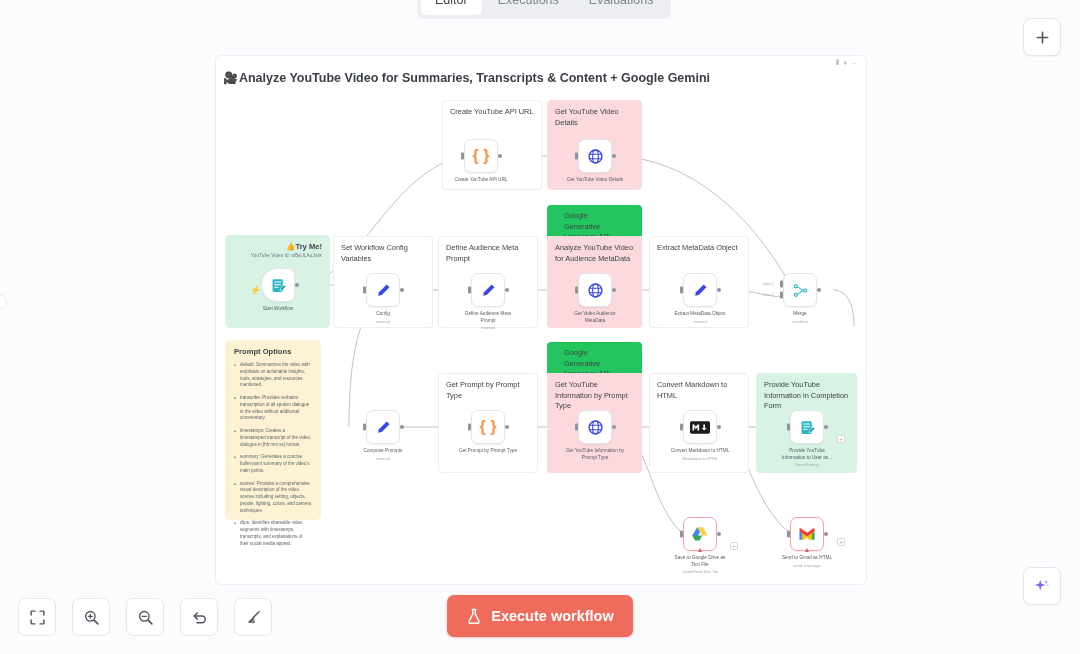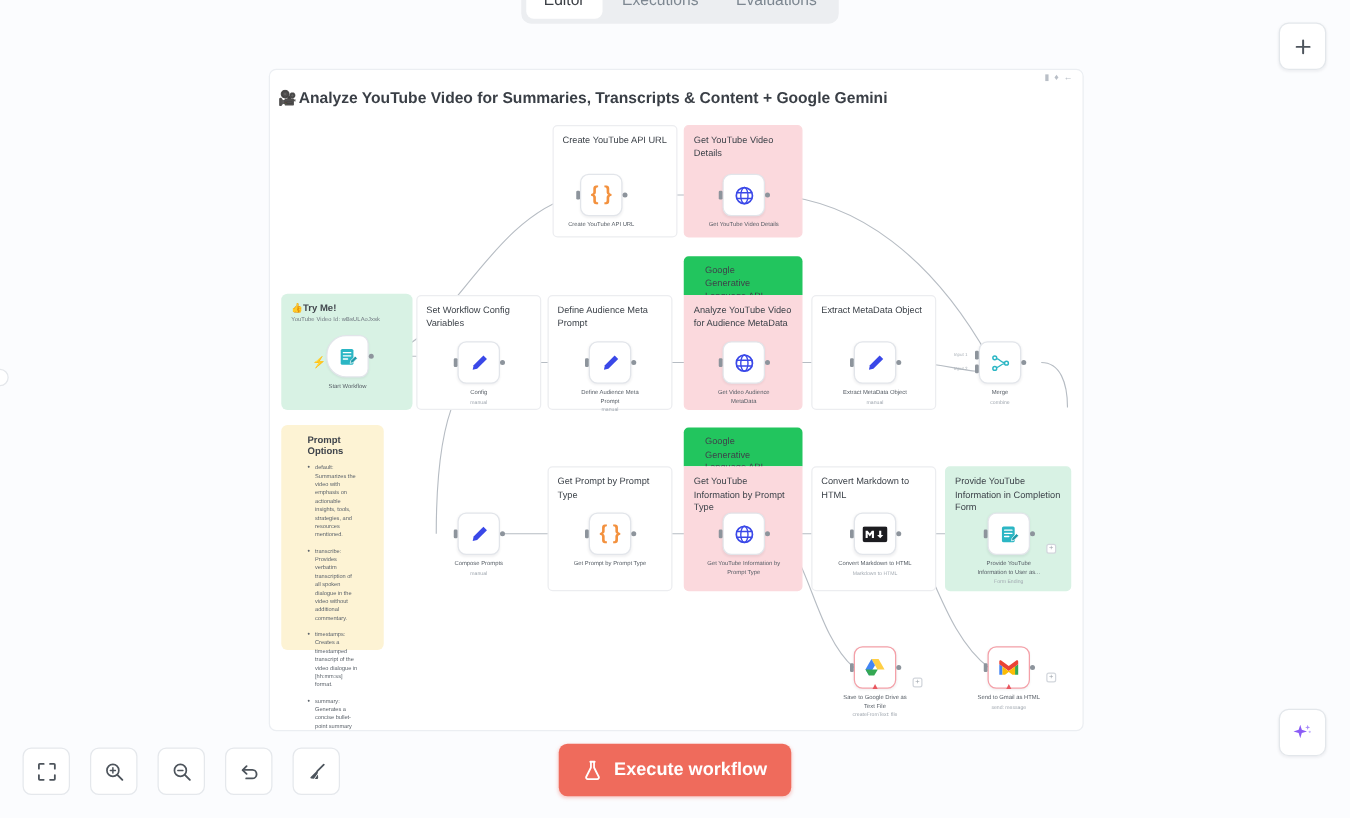--- a/index.html
+++ b/index.html
@@ -51,24 +51,24 @@
   }
   .wf-title .emoji { font-size: 12px; }
 
   
   .sticky {
     position: absolute; border-radius: 5px;
   }
   .sticky-title { font-size: 7.6px; font-weight: 700; color: #40454c; }
   .sticky-sub { font-size: 4.6px; color: #6d757e; margin-top: 2px; letter-spacing:.1px;}
   #sticky-try-me { left: 9px; top: 179px; width: 105px; height: 93px; background: #d8f2e4; }
-  #sticky-try-me .inner { padding: 7px 8px; }
+  #sticky-try-me .inner { padding: 7px 8px; text-align: right; }
   #sticky-prompt-options {
-    left: 9px; top: 284px; width: 82px; height: 180px;
-    background: #fdf3d4; padding: 7px 21px;
+    left: 9px; top: 284px; width: 96px; height: 180px;
+    background: #fdf3d4; padding: 7px 9px;
   }
   .po-list { margin-top: 6px; }
   .po-item {
     font-size: 4.5px; line-height: 1.5; color: #5d646c;
     margin-bottom: 6px; padding-left: 6px; position: relative;
   }
   .po-item:before {
     content: "•"; position: absolute; left: 0; top: -1px; color: #5d646c; font-size: 5.5px;
   }
 

